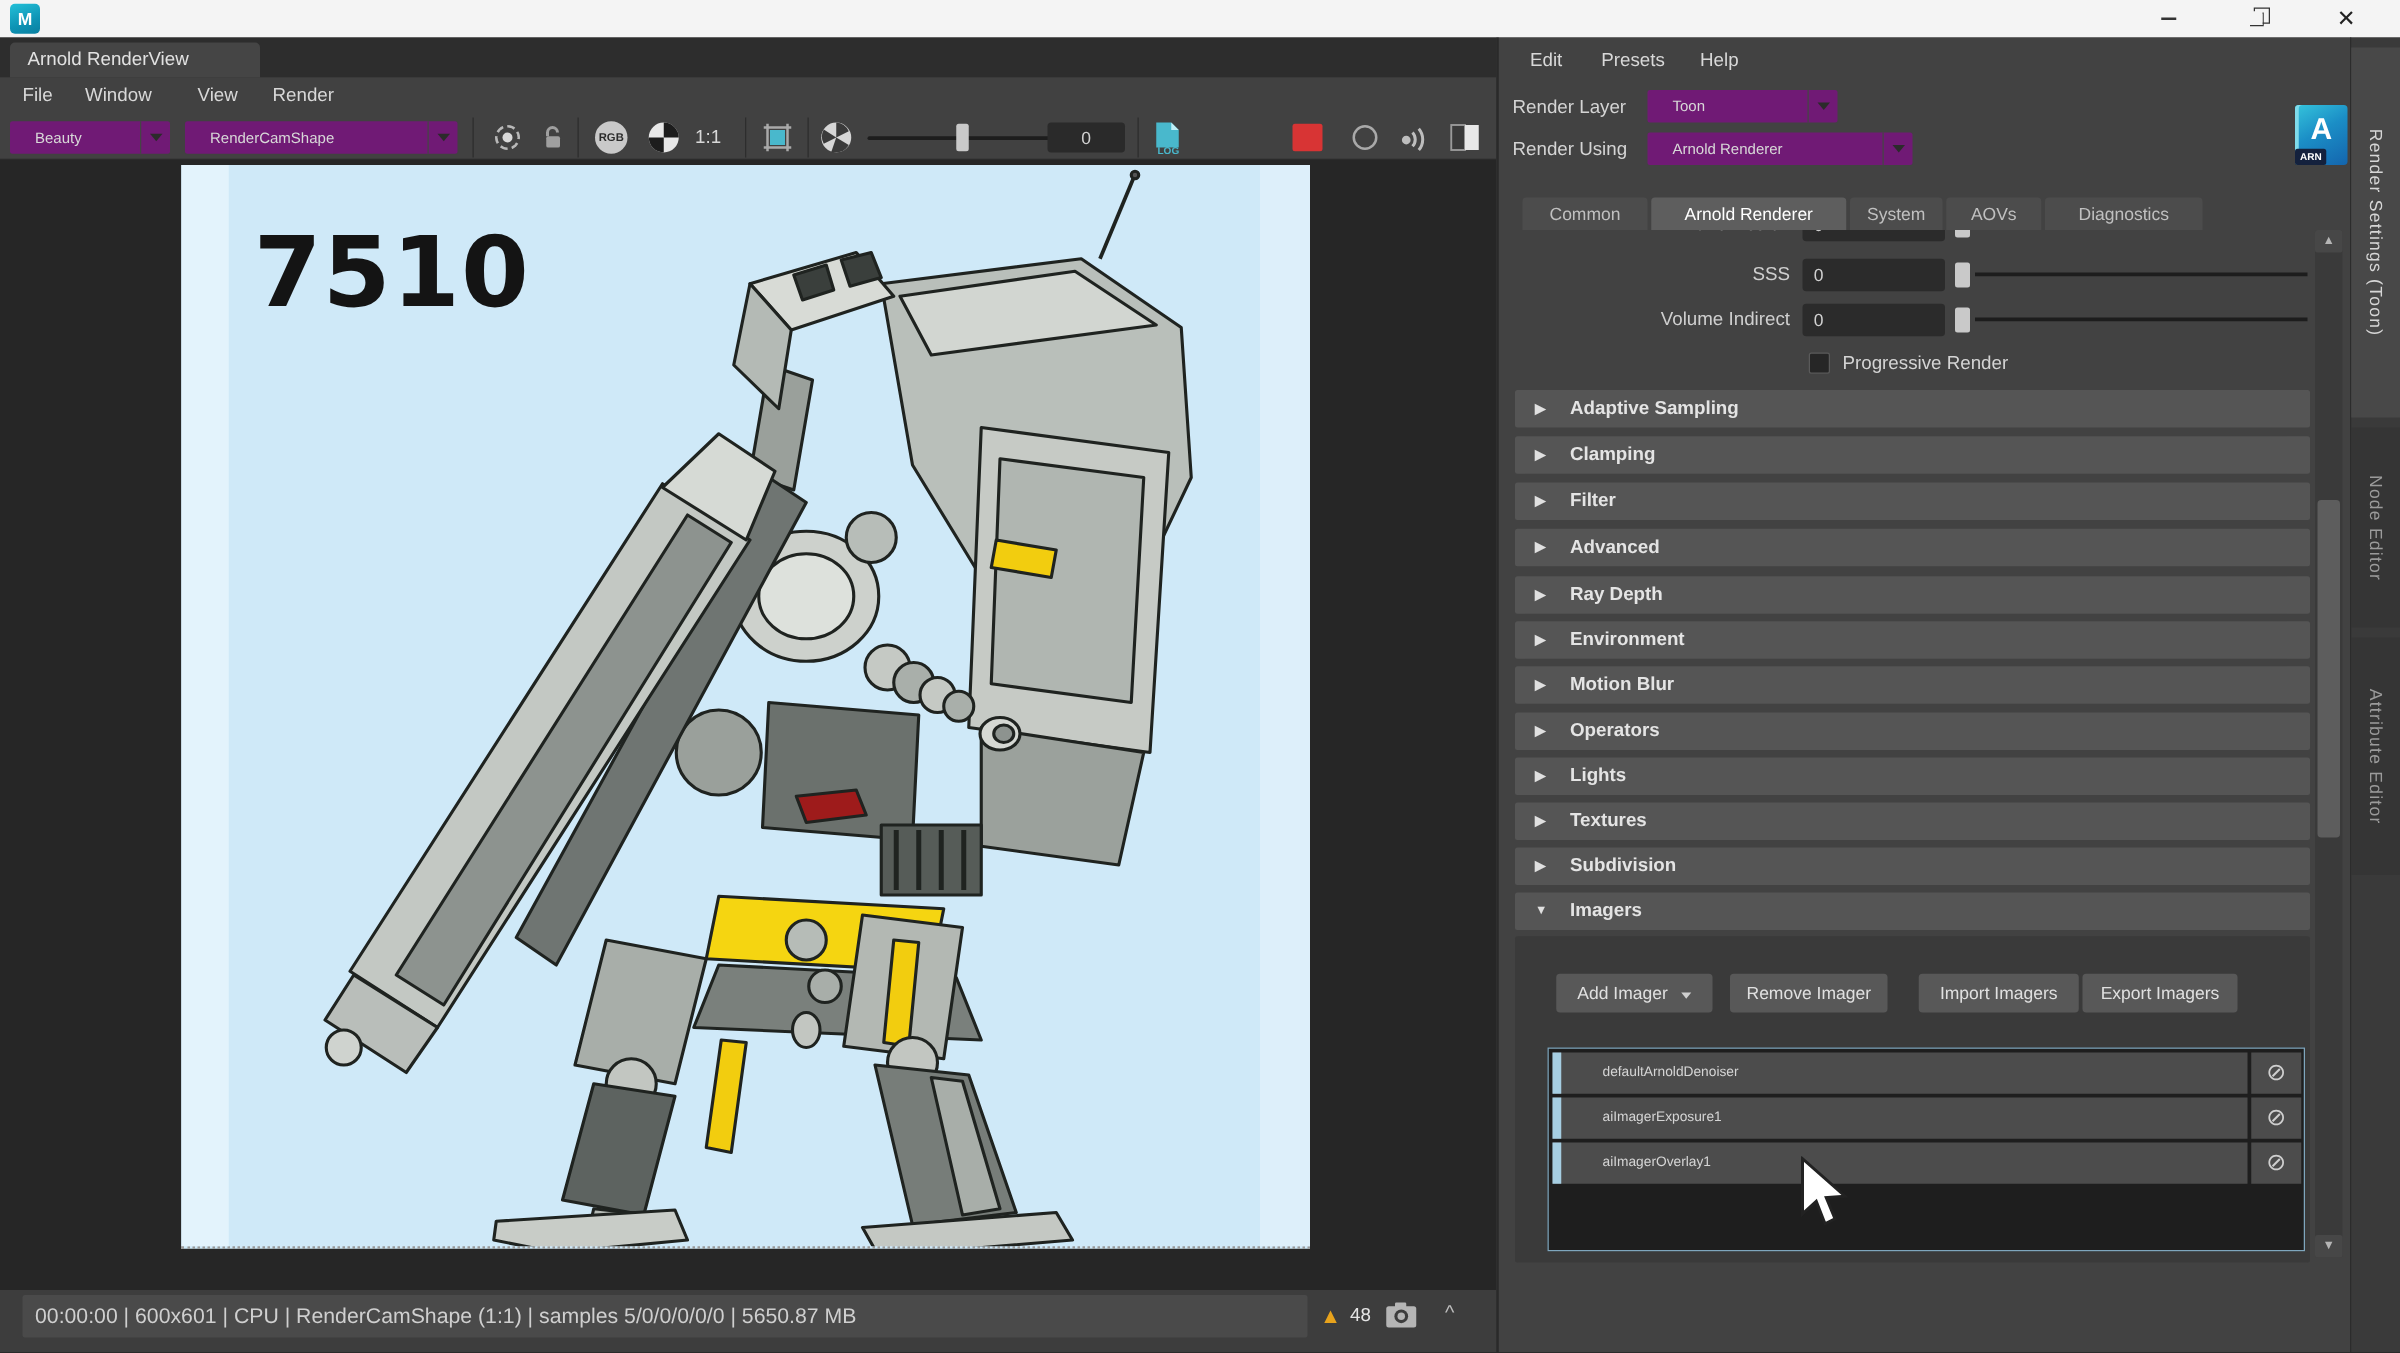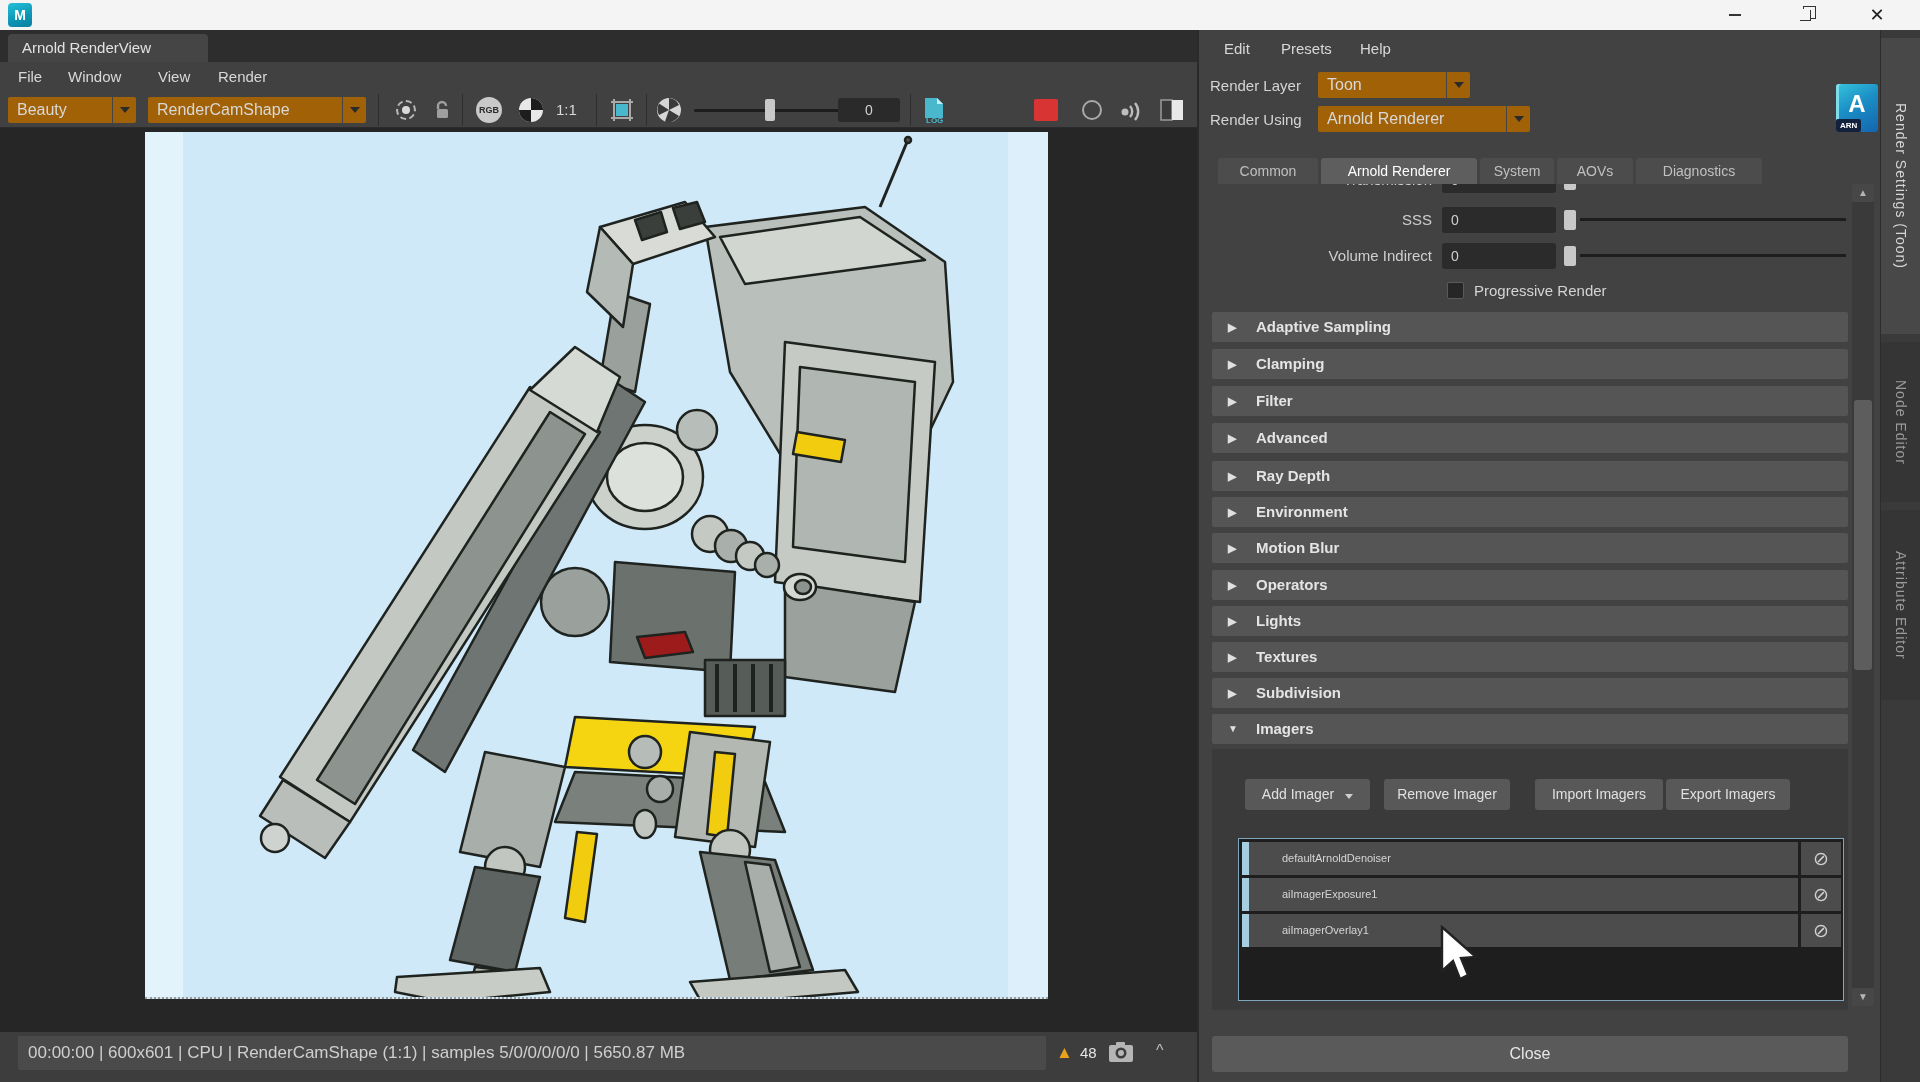--- a/index.html
+++ b/index.html
@@ -23,22 +23,22 @@
 
   
   .rv-tabrow { left:0; top:30px; width:1197px; height:32px; background:#2d2d2d; }
   .rv-tab { left:8px; top:34px; width:200px; height:28px; background:#454545;
     border-radius:4px 4px 0 0; color:#e2e2e2; font-size:15px; line-height:28px; padding-left:14px; }
   .rv-menubar { left:0; top:62px; width:1197px; height:30px; background:#414141;text-align:right; }
   .menu-item { top:0; height:30px; line-height:30px; color:#d8d8d8; font-size:15px; }
   .rv-toolbar { left:0; top:92px; width:1197px; height:36px; background:#414141;
     border-bottom:1px solid #2b2b2b; }
   .tb-div { top:2px; width:1px; height:32px; background:#2d2d2d; }
-  .combo { top:5px; height:26px; background:#a16207; border-radius:2px; color:#d8d8d8;
-    font-size:16px; line-height:26px; padding-left:9px; }
+  .combo { top:5px; height:26px; background:#701a75; border-radius:2px; color:#d8d8d8;
+    font-size:12px; line-height:26px; padding-left:20px; }
   .combo .arrowbox { position:absolute; right:0; top:0; width:24px; height:26px;
     border-left:1px solid #454545; display:flex; align-items:center; justify-content:center; }
   .tri-down { width:0; height:0; border-left:5px solid transparent; border-right:5px solid transparent;
     border-top:6px solid #2b2b2b; }
   .tri-down.light { border-top-color:#cfcfcf; }
   .tb-icon { top:5px; width:28px; height:26px; display:flex; align-items:center; justify-content:flex-end; }
   .ratio { top:5px; height:26px; color:#d8d8d8; font-size:15px; line-height:26px; }
   .tb-slider-track { top:17px; height:3px; background:#1d1d1d; border-radius:2px; }
   .tb-slider-handle { top:7px; width:10px; height:22px; background:#c9c9c9; border-radius:2px; }
   .tb-value { top:6px; width:62px; height:24px; background:#2a2a2a; border-radius:3px;
@@ -222,20 +222,21 @@
           <rect x="1" y="2" width="11" height="20" fill="#3a3a3a" stroke="#9a9a9a" stroke-width="1.5"></rect>
           <rect x="12" y="2" width="11" height="20" fill="#e8e8e8"></rect>
         </svg>
     </div>
   </div>
 
   <div class="abs viewport"></div>
   <div class="abs render-image">
     <div class="abs edge-strip" style="left:0; width:38px;"></div>
     <div class="abs edge-strip" style="left:863px; width:40px; background:#ddeffa;"></div>
+    <div class="abs overlay-number">7510</div>
 
     <svg class="abs" style="left:0;top:0;" width="903" height="867" viewBox="0 0 903 867">
       <g stroke="#1f2320" stroke-width="2.5" stroke-linejoin="round">
 
         <polygon points="560,95 720,75 800,130 808,250 770,330 640,330 585,240" fill="#b9bfba"></polygon>
         <polygon points="575,105 715,85 780,128 600,152" fill="#d2d6d1"></polygon>
         <line x1="735" y1="75" x2="762" y2="10" stroke-width="3"></line>
         <circle cx="763" cy="8" r="3" fill="#555"></circle>
 
         <polygon points="640,210 790,230 775,470 630,450" fill="#c6cac5"></polygon>
@@ -446,21 +447,20 @@
       </div>
       <div class="abs im-slash" style="top:75px;">⊘</div>
     </div>
   </div>
 
   <div class="abs sbar" style="top:184px; height:822px;"></div>
   <div class="abs sbar-arrow" style="top:184px;">▲</div>
   <div class="abs sbar-thumb" style="top:400px; height:270px;"></div>
   <div class="abs sbar-arrow" style="top:988px;">▼</div>
 
-  <div class="abs close-btn">Close</div>
 
   <div class="abs side-strip">
     <div class="abs vtab active" style="top:8px;   height:296px; line-height:40px;">Render Settings (Toon)</div>
     <div class="abs vtab dim" style="top:312px; height:160px; line-height:40px;">Node Editor</div>
     <div class="abs vtab dim" style="top:480px; height:190px; line-height:40px;">Attribute Editor</div>
   </div>
 
   <svg class="abs cursor-svg" style="left:1440px; top:925px;" width="42" height="58" viewBox="0 0 21 29">
     <polygon points="1,1 1,23 6.5,18 10,27 14,25 10.5,16.5 18,16" fill="#ffffff" stroke="#222" stroke-width="1.2"></polygon>
   </svg>

